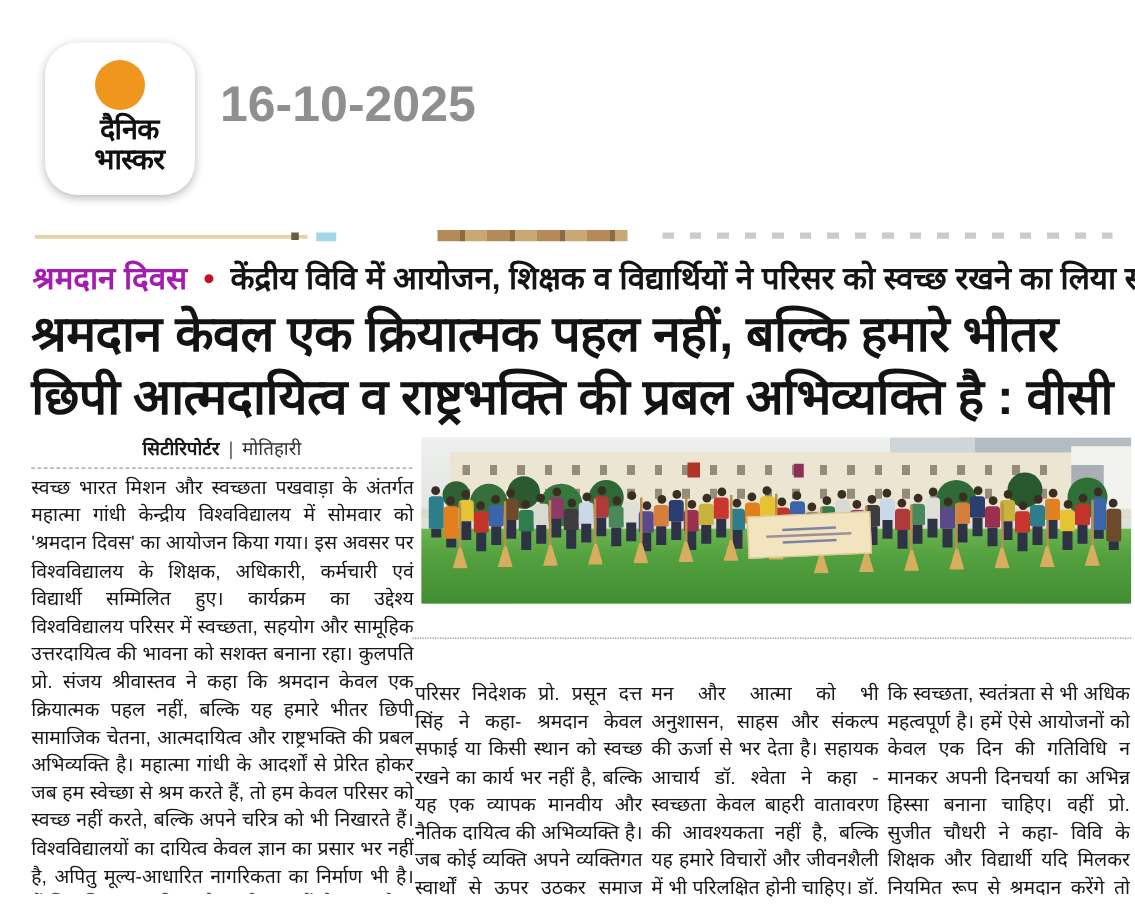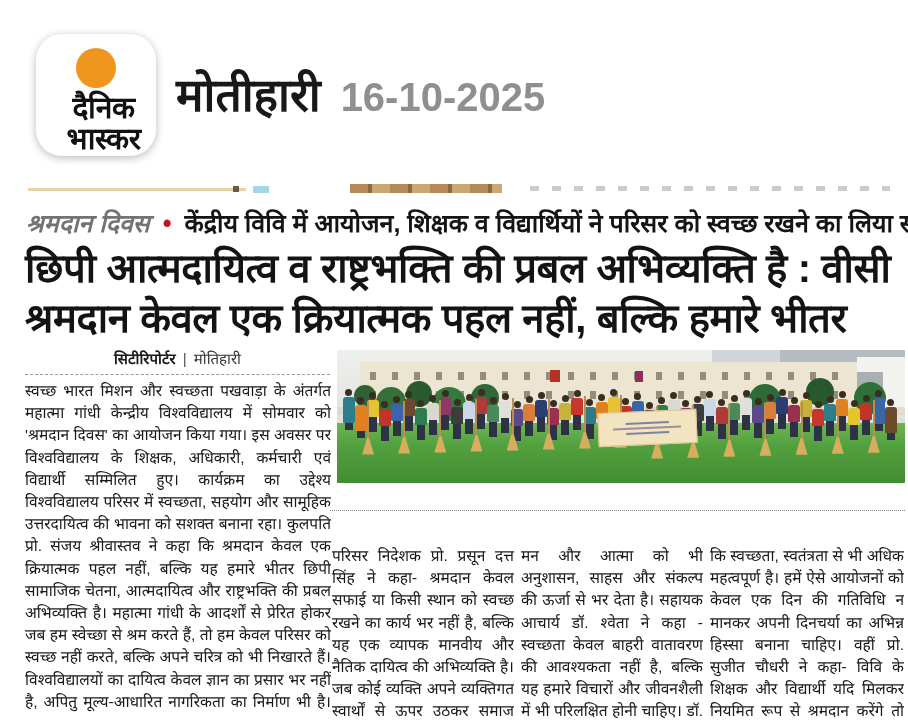--- a/index.html
+++ b/index.html
@@ -7,36 +7,36 @@
     position:relative;width:908px;height:727px;background:#ffffff;overflow:hidden;
     font-family:"Liberation Sans",sans-serif;color:#1a1a1a;
   }
   
   .logo-card{
     position:absolute;left:36px;top:34px;width:120px;height:122px;
     background:#fff;border-radius:26px;box-shadow:0 2px 8px rgba(0,0,0,.28);
     display:flex;flex-direction:column;align-items:center;justify-content:flex-start;
   }
   .logo-sun{width:40px;height:40px;border-radius:50%;background:#f0951d;margin-top:14px;}
-  .logo-text{font-weight:900;font-size:30px;line-height:1.04;text-align:center;color:#111;margin-top:4px;letter-spacing:-0.5px;margin-left:15px;}
+  .logo-text{font-weight:900;font-size:23px;line-height:1.04;text-align:center;color:#111;margin-top:4px;letter-spacing:-0.5px;margin-left:15px;}
   .masthead-row{position:absolute;left:176px;top:62px;display:flex;align-items:baseline;gap:20px;}
   .city-title{font-size:46px;font-weight:800;color:#181818;}
   .date-text{font-size:40px;font-weight:600;color:#8f8f8f;}
   
   .strip{position:absolute;}
   .strip-tan{left:28px;top:188px;width:218px;height:3px;background:#e7d2a2;}
   .strip-tick{left:233px;top:186px;width:6px;height:6px;background:#6b5b46;}
   .strip-blue{left:253px;top:186px;width:16px;height:7px;background:#a5d6e8;}
   .strip-brown{left:350px;top:184px;width:152px;height:9px;
     background:repeating-linear-gradient(90deg,#b38a58 0 18px,#8a6b43 18px 22px,#caa873 22px 40px);}
   .strip-dashes{left:530px;top:186px;width:360px;height:5px;opacity:.38;
     background:repeating-linear-gradient(90deg,#777 0 9px,transparent 9px 22px);}
   
   .kicker{position:absolute;left:26px;top:208px;width:872px;font-size:25px;font-weight:800;line-height:1.2;white-space:nowrap;}
-  .kicker-label{color:#737373;font-style:italic;}
+  .kicker-label{color:#a21caf;}
   .kicker-sep{color:#c11420;padding:0 6px;}
   .kicker-text{color:#141414;}
   .headline{position:absolute;left:25px;top:243px;width:878px;font-size:40px;line-height:1.26;font-weight:800;color:#131313;letter-spacing:-0.4px;}
   
   .byline{position:absolute;left:25px;top:348px;width:305px;text-align:center;font-size:15px;
     padding-bottom:6px;border-bottom:1px dashed #9a9a9a;}
   .byline-reporter{font-weight:800;}
   .byline-sep{color:#555;padding:0 3px;font-weight:300;}
   .byline-city{font-weight:400;color:#333;}
   
@@ -87,41 +87,40 @@
 <div class="page">
 
   <div class="logo-card">
     <div class="logo-sun"></div>
     <div class="logo-text">
       <div>दैनिक</div>
       <div>भास्कर</div>
     </div>
   </div>
   <div class="masthead-row">
-    <span class="city-title">मोतीहारी</span>
     <span class="date-text">16-10-2025</span>
   </div>
 
   <div>
     <div class="strip strip-tan"></div>
     <div class="strip strip-tick"></div>
     <div class="strip strip-blue"></div>
     <div class="strip strip-brown"></div>
     <div class="strip strip-dashes"></div>
   </div>
 
   <div class="kicker">
     <span class="kicker-label">श्रमदान दिवस</span>
     <span class="kicker-sep">•</span>
     <span class="kicker-text">केंद्रीय विवि में आयोजन, शिक्षक व विद्यार्थियों ने परिसर को स्वच्छ रखने का लिया संकल्प</span>
   </div>
 
   <div class="headline">
+    <div>श्रमदान केवल एक क्रियात्मक पहल नहीं, बल्कि हमारे भीतर</div>
     <div>छिपी आत्मदायित्व व राष्ट्रभक्ति की प्रबल अभिव्यक्ति है : वीसी</div>
-    <div>श्रमदान केवल एक क्रियात्मक पहल नहीं, बल्कि हमारे भीतर</div>
   </div>
 
   <div class="byline">
     <span class="byline-reporter">सिटीरिपोर्टर</span>
     <span class="byline-sep">|</span>
     <span class="byline-city">मोतिहारी</span>
   </div>
 
   <div class="bodytext lead-col">स्वच्छ भारत मिशन और स्वच्छता पखवाड़ा के अंतर्गत महात्मा गांधी केन्द्रीय विश्वविद्यालय में सोमवार को 'श्रमदान दिवस' का आयोजन किया गया। इस अवसर पर विश्वविद्यालय के शिक्षक, अधिकारी, कर्मचारी एवं विद्यार्थी सम्मिलित हुए। कार्यक्रम का उद्देश्य विश्वविद्यालय परिसर में स्वच्छता, सहयोग और सामूहिक उत्तरदायित्व की भावना को सशक्त बनाना रहा। कुलपति प्रो. संजय श्रीवास्तव ने कहा कि श्रमदान केवल एक क्रियात्मक पहल नहीं, बल्कि यह हमारे भीतर छिपी सामाजिक चेतना, आत्मदायित्व और राष्ट्रभक्ति की प्रबल अभिव्यक्ति है। महात्मा गांधी के आदर्शों से प्रेरित होकर जब हम स्वेच्छा से श्रम करते हैं, तो हम केवल परिसर को स्वच्छ नहीं करते, बल्कि अपने चरित्र को भी निखारते हैं। विश्वविद्यालयों का दायित्व केवल ज्ञान का प्रसार भर नहीं है, अपितु मूल्य-आधारित नागरिकता का निर्माण भी है। मैं विश्वविद्यालय परिवार के सभी सदस्यों से यह अपेक्षा करता हूं कि वे इस भाव को केवल एक दिन की औपचारिकता न समझें, बल्कि इसे जीवनशैली का स्थायी हिस्सा बनाएं। स्वच्छता, समर्पण और सहयोग की यह भावना ही हमारे परिसर को न केवल सुंदर, बल्कि आदर्श और प्रेरक बनाएगी।</div>
 

